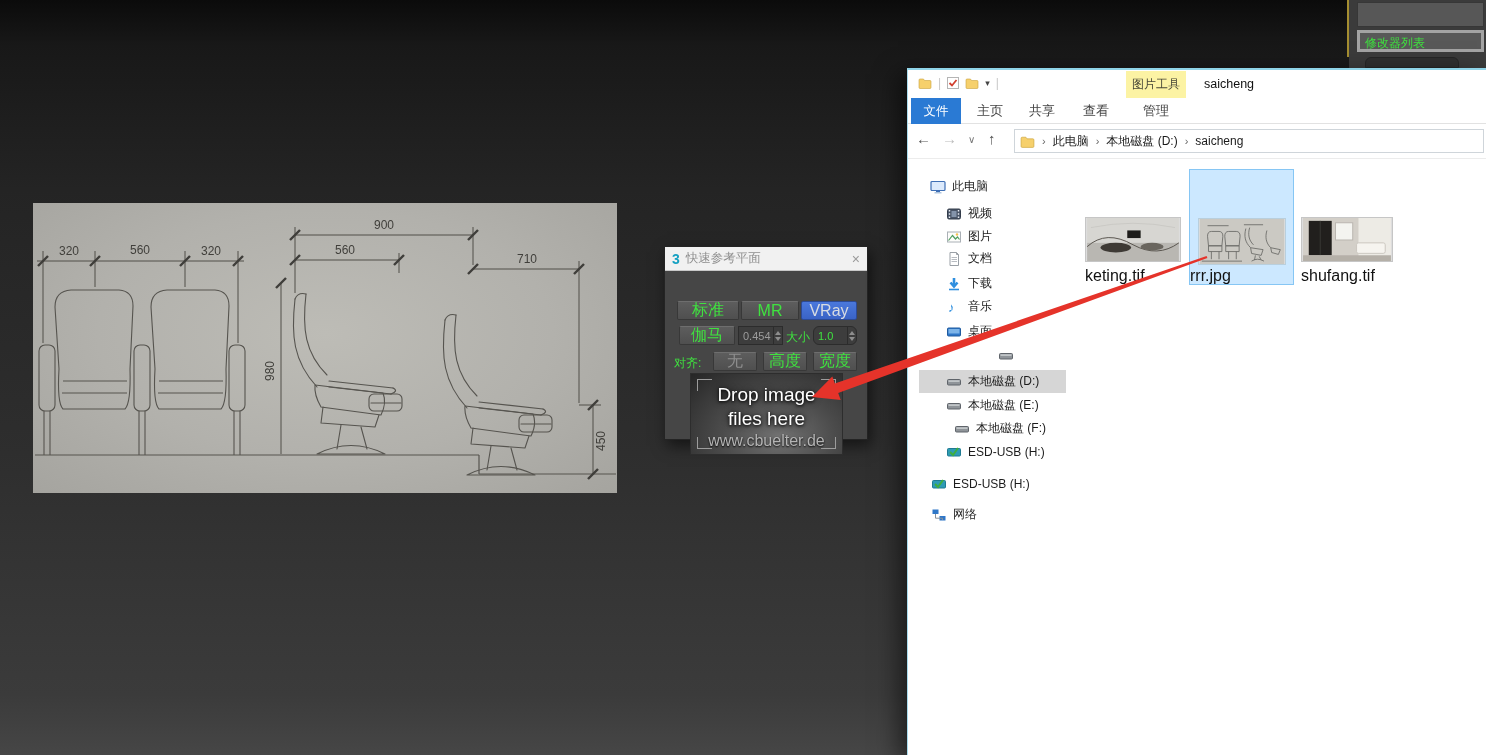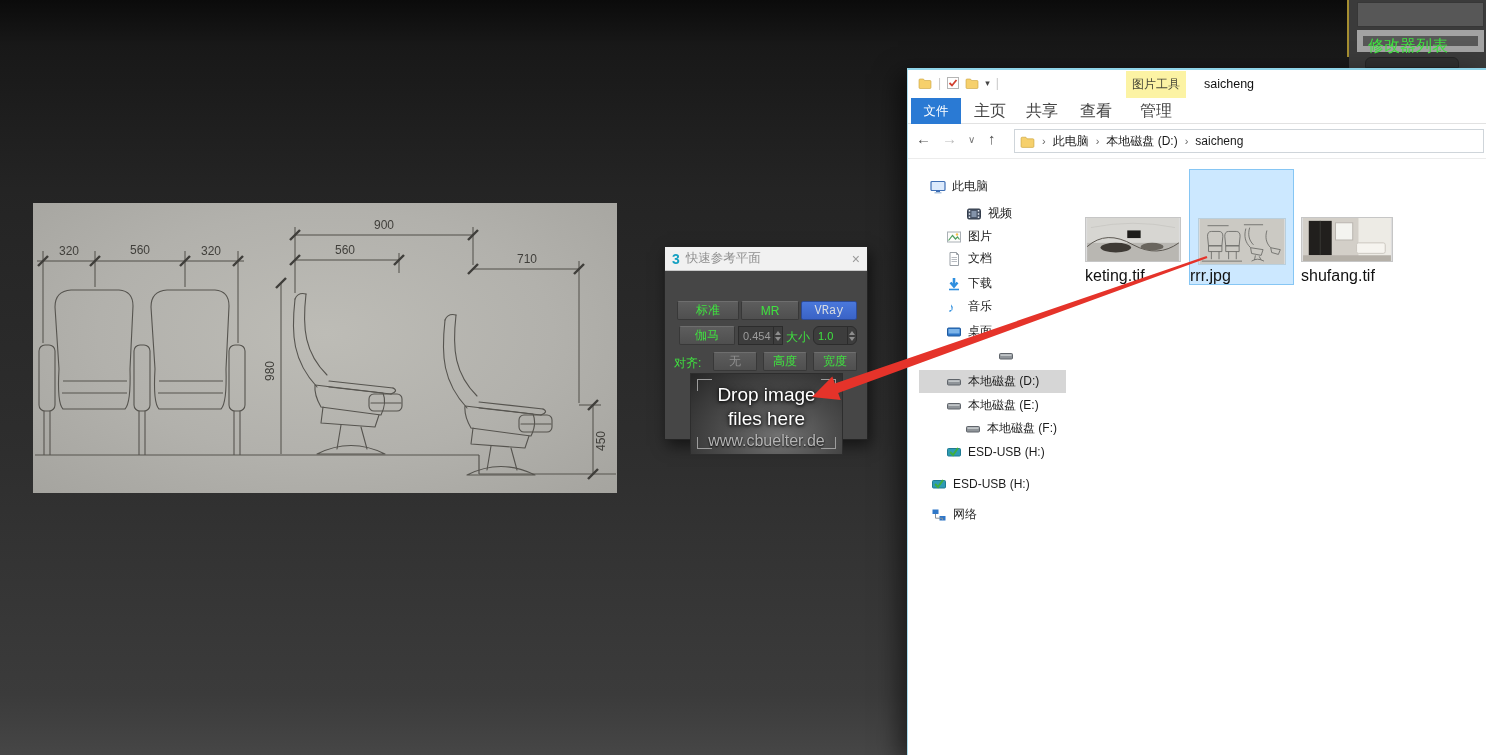--- a/index.html
+++ b/index.html
@@ -16,25 +16,25 @@
     background:radial-gradient(ellipse at 50% 45%, #bdbcb6 0%, #b2b1ac 55%, #a5a49f 100%); }
   .photo svg { display:block; }
 
   
   .refdlg { left:664px; top:246px; width:204px; height:194px; background:#464646;
     border:1px solid #242424; box-shadow:3px 6px 14px rgba(0,0,0,.55); }
   .refdlg-title { height:24px; background:#f1f1f1; display:flex; align-items:center; padding:0 7px; gap:6px; border-bottom:1px solid #c9c9c9; }
   .dlg-logo { color:#14a0c2; font-weight:bold; font-size:14px; }
   .dlg-title-text { flex:1; color:#8f8f8f; font-size:12.5px; }
   .dlg-close { color:#9a9a9a; font-size:14px; line-height:14px; }
-  .mbtn { position:absolute; height:19px; border-radius:2px; font-size:12px;
+  .mbtn { position:absolute; height:19px; border-radius:2px; font-size:16px;
     display:flex; align-items:center; justify-content:center;
     background:linear-gradient(180deg,#5d5d5d,#4f4f4f); border:1px solid #383838; border-top-color:#6e6e6e;
     color:#3fe23f;text-align:center; }
-  .mbtn.blue { background:linear-gradient(180deg,#4a78dc,#3a63c6); color:#d8dce2; border-color:#2c4a96;font-family:Liberation Mono, monospace; }
+  .mbtn.blue { background:linear-gradient(180deg,#4a78dc,#3a63c6); color:#d8dce2; border-color:#2c4a96; }
   .mbtn.dim { color:#8f8f8f; }
   .glabel { position:absolute; color:#3fe23f; font-size:12px; }
   .spin { position:absolute; height:19px; background:#3d3d3d; border:1px solid #2c2c2c;
     display:flex; align-items:center; font-size:11px; padding-left:4px; }
   .spin .val { flex:1; }
   .spin .arrows { width:9px; height:100%; display:flex; flex-direction:column; align-items:center; justify-content:center; gap:2px; border-left:1px solid #2c2c2c; }
   .tri-up { width:0; height:0; border-left:3px solid transparent; border-right:3px solid transparent; border-bottom:4px solid #8d8d8d; }
   .tri-dn { width:0; height:0; border-left:3px solid transparent; border-right:3px solid transparent; border-top:4px solid #8d8d8d; }
   .dropzone { position:absolute; left:25px; top:102px; width:153px; height:82px;
     border:1px solid #2d2d2d;
@@ -47,39 +47,39 @@
   .drop-text { position:absolute; top:9px; left:0; right:0; text-align:center; color:#ffffff;
     font-size:19px; line-height:24px; text-shadow:0 1px 3px #000, 0 0 7px rgba(0,0,0,.85); }
   .drop-url { position:absolute; bottom:4px; left:0; right:0; text-align:center; color:#b4b4b4;
     font-size:16px; text-shadow:0 1px 2px #000; }
 
   
   .maxpanel { left:1340px; top:0; width:146px; height:68px; }
   .maxpanel .goldline { position:absolute; left:7px; top:0; width:2px; height:57px; background:#a58e31; }
   .maxpanel .bgpane { position:absolute; left:9px; top:0; right:0; height:68px; background:#3b3b3b; }
   .maxfield { position:absolute; left:17px; top:2px; width:127px; height:25px; background:#575757; border:1px solid #373737; }
-  .maxdd { position:absolute; left:17px; top:30px; width:127px; height:22px; background:#585858; border:6px solid #a3a3a3;
-    color:#3fe23f; font-size:16px; line-height:20px; padding-left:5px; }
+  .maxdd { position:absolute; left:17px; top:30px; width:127px; height:22px; background:#585858; border:3px solid #a3a3a3;
+    color:#3fe23f; font-size:12px; line-height:20px; padding-left:5px; }
   .maxstub { position:absolute; left:25px; top:57px; width:94px; height:11px; background:#303030; border:1px solid #262626; border-radius:6px 6px 0 0; }
 
   
   .explorer { left:907px; top:68px; width:579px; height:687px; background:#fff;
     border-top:2px solid #8fd4e8; border-left:1px solid #a9dcee; box-shadow:-9px 6px 22px rgba(0,0,0,.5); color:#222; }
   .ex-titlebar { position:absolute; left:0; top:0; right:0; height:28px; background:#fff; }
   .qat { position:absolute; left:10px; top:6px; display:flex; align-items:center; gap:6px; }
   .qat .sep { color:#c9c9c9; font-size:12px; }
   .qat .caret { color:#444; font-size:9px; }
   .pictools { position:absolute; left:218px; top:1px; width:60px; height:27px; background:#fcf3a4;
     display:flex; align-items:center; justify-content:center; font-size:12px; color:#484838; }
   .ex-title { position:absolute; left:296px; top:0; height:28px; line-height:28px; font-size:12.5px; color:#111; }
   .tabsrow { position:absolute; left:0; top:28px; right:0; height:26px; background:#fff; border-bottom:1px solid #e2e2e2; }
   .filetab { position:absolute; left:3px; top:0; width:50px; height:26px; background:#2a7ad4; color:#fff;
     display:flex; align-items:center; justify-content:center; font-size:12.5px; }
   .rtab { position:absolute; top:0; height:26px; width:44px; display:flex; align-items:center; justify-content:center;
-    font-size:16px; color:#454545; }
+    font-size:13px; color:#454545; }
   .addrrow { position:absolute; left:0; top:54px; right:0; height:35px; background:#fff; border-bottom:1px solid #ececec; }
   .navbtn { position:absolute; top:6px; font-size:15px; color:#555; }
   .navbtn.disabled { color:#bcbcbc; }
   .navbtn.small { font-size:10px; top:10px; color:#777; }
   .addrbox { position:absolute; left:106px; top:5px; right:2px; height:24px; border:1px solid #cfd5da; background:#fff;
     display:flex; align-items:center; padding-left:5px; gap:7px; font-size:12px; }
   .crumb-sep { color:#666; font-size:11px; }
   .crumb { color:#1a1a1a; }
 
   .sbitem { position:absolute; left:0; width:158px; height:23px; display:flex; align-items:center; gap:6px; font-size:12px; color:#1c1c1c; }
@@ -296,21 +296,21 @@
   </div>
 
   <div class="sbitem" style="top:105px; padding-left:22px;">
     <svg class="ic" viewBox="0 0 16 16">
         <rect x="1" y="2.5" width="14" height="9" rx="1" fill="#dceafc" stroke="#3f6fb5" stroke-width="1.2"></rect>
         <rect x="6" y="11.5" width="4" height="1.6" fill="#3f6fb5"></rect>
         <rect x="4.5" y="13.2" width="7" height="1.2" fill="#9db8d8"></rect>
       </svg>
     <span>此电脑</span>
   </div>
-  <div class="sbitem" style="top:132px; padding-left:58px;">
+  <div class="sbitem" style="top:132px; padding-left:38px;">
     <svg class="ic" viewBox="0 0 16 16">
         <rect x="1.5" y="3" width="13" height="10" rx="1.5" fill="#4a5668" stroke="#333c4a"></rect>
         <line x1="3.5" y1="4" x2="3.5" y2="12" stroke="#e8ecf2" stroke-width="1.4" stroke-dasharray="1.6,1.6"></line>
         <line x1="12.5" y1="4" x2="12.5" y2="12" stroke="#e8ecf2" stroke-width="1.4" stroke-dasharray="1.6,1.6"></line>
         <rect x="5.5" y="5" width="5" height="6" fill="#8494aa"></rect>
       </svg>
     <span>视频</span>
   </div>
   <div class="sbitem" style="top:155px; padding-left:38px;">
     <svg class="ic" viewBox="0 0 16 16">
@@ -365,21 +365,21 @@
       </svg>
     <span>本地磁盘 (D:)</span>
   </div>
   <div class="sbitem" style="top:324px; padding-left:38px;">
     <svg class="ic" viewBox="0 0 16 16">
         <rect x="1.5" y="5.5" width="13" height="5.5" rx="1" fill="#8f9499" stroke="#5f646a"></rect>
         <rect x="2.5" y="6.3" width="11" height="1.6" fill="#c6cacd"></rect>
       </svg>
     <span>本地磁盘 (E:)</span>
   </div>
-  <div class="sbitem" style="top:347px; padding-left:46px;margin-left:11px;">
+  <div class="sbitem" style="top:347px; padding-left:46px;">
     <svg class="ic" viewBox="0 0 16 16">
         <rect x="1.5" y="5.5" width="13" height="5.5" rx="1" fill="#8f9499" stroke="#5f646a"></rect>
         <rect x="2.5" y="6.3" width="11" height="1.6" fill="#c6cacd"></rect>
       </svg>
     <span>本地磁盘 (F:)</span>
   </div>
   <div class="sbitem" style="top:370px; padding-left:38px;">
     <svg class="ic" viewBox="0 0 16 16">
         <rect x="1.5" y="4.5" width="13" height="7.5" rx="1" fill="#2e9bb5" stroke="#1f7a92"></rect>
         <path d="M4,8 L7,11 L12,4" fill="none" stroke="#3fae3f" stroke-width="2"></path>

